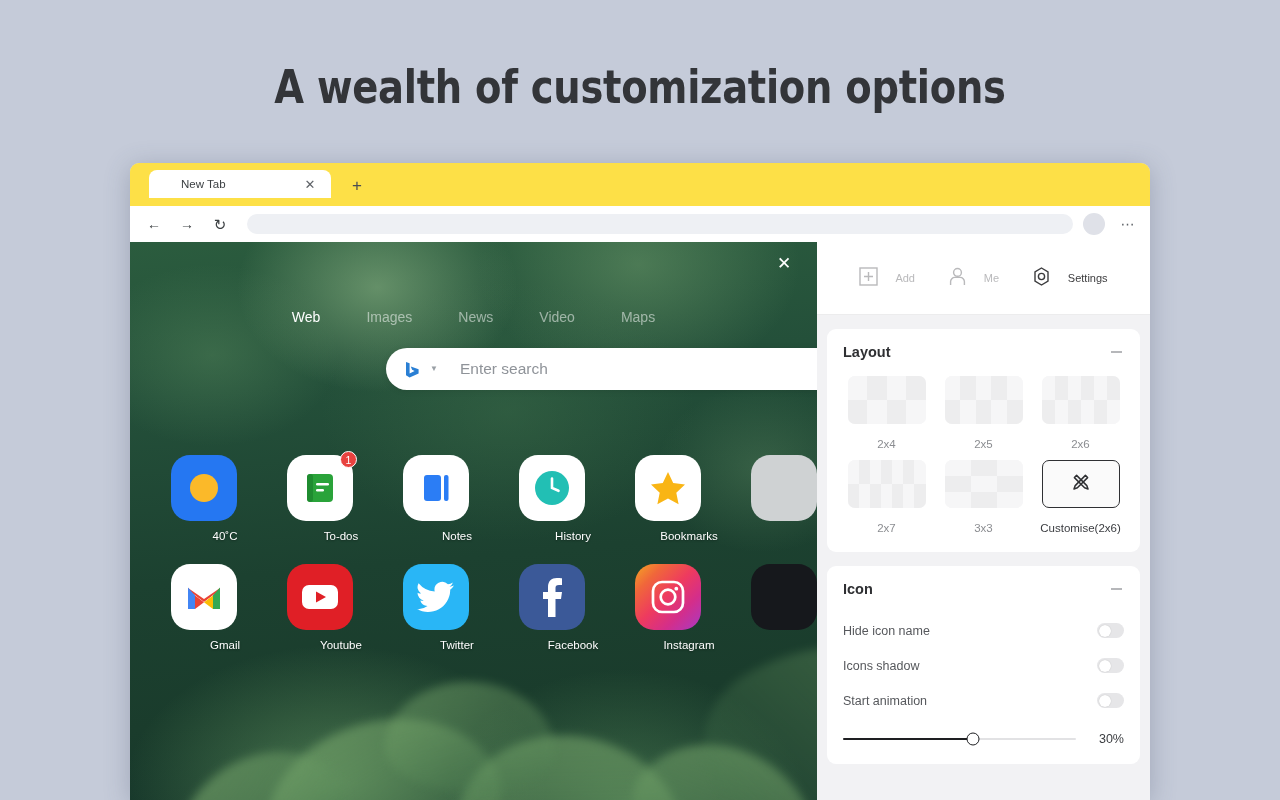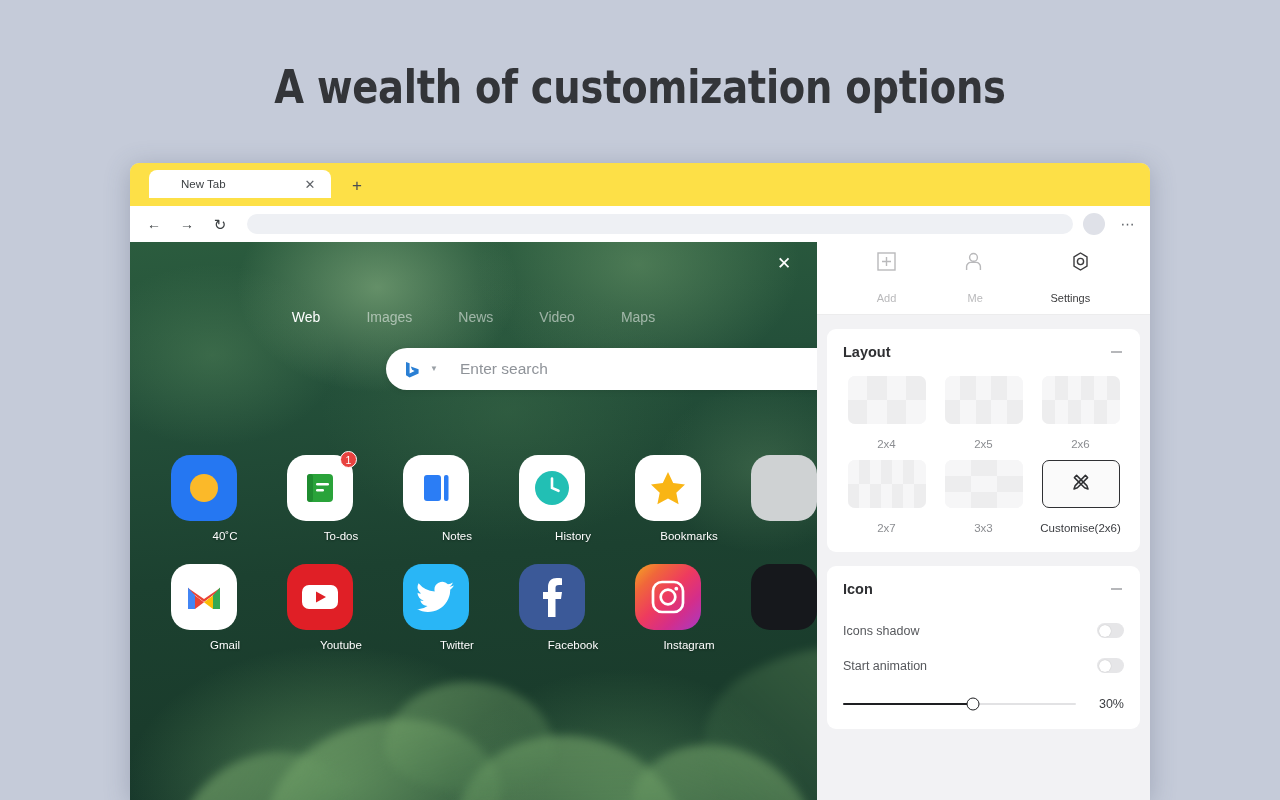--- a/index.html
+++ b/index.html
@@ -327,22 +327,21 @@
     height: 73px;
     background: #ffffff;
     display: flex;
     align-items: center;
     justify-content: space-around;
     padding: 0 26px;
     border-bottom: 1px solid #ececed;
   }
   .panel-top-item {
     display: flex;
-    flex-direction: column;
-    align-items: flex-end;
+    align-items: center;
     cursor: pointer;
     gap: 17px;
   }
   .panel-top-item .lbl {
     font-size: 11px;
     color: #b9b9bb;
     white-space: nowrap;
   }
   .panel-top-item.active .lbl { color: #3c3c3e; }
 
@@ -807,20 +806,24 @@
 
       <div class="card">
         <div class="card-head">
           <span class="card-title">Icon</span>
           <span class="collapse">
               <i></i>
             </span>
         </div>
 
 
+        <div class="setting-row">
+          <span class="setting-label">Hide icon name</span>
+          <span class="toggle"></span>
+        </div>
 
         <div class="setting-row">
           <span class="setting-label">Icons shadow</span>
           <span class="toggle"></span>
         </div>
 
         <div class="setting-row">
           <span class="setting-label">Start animation</span>
           <span class="toggle"></span>
         </div>

